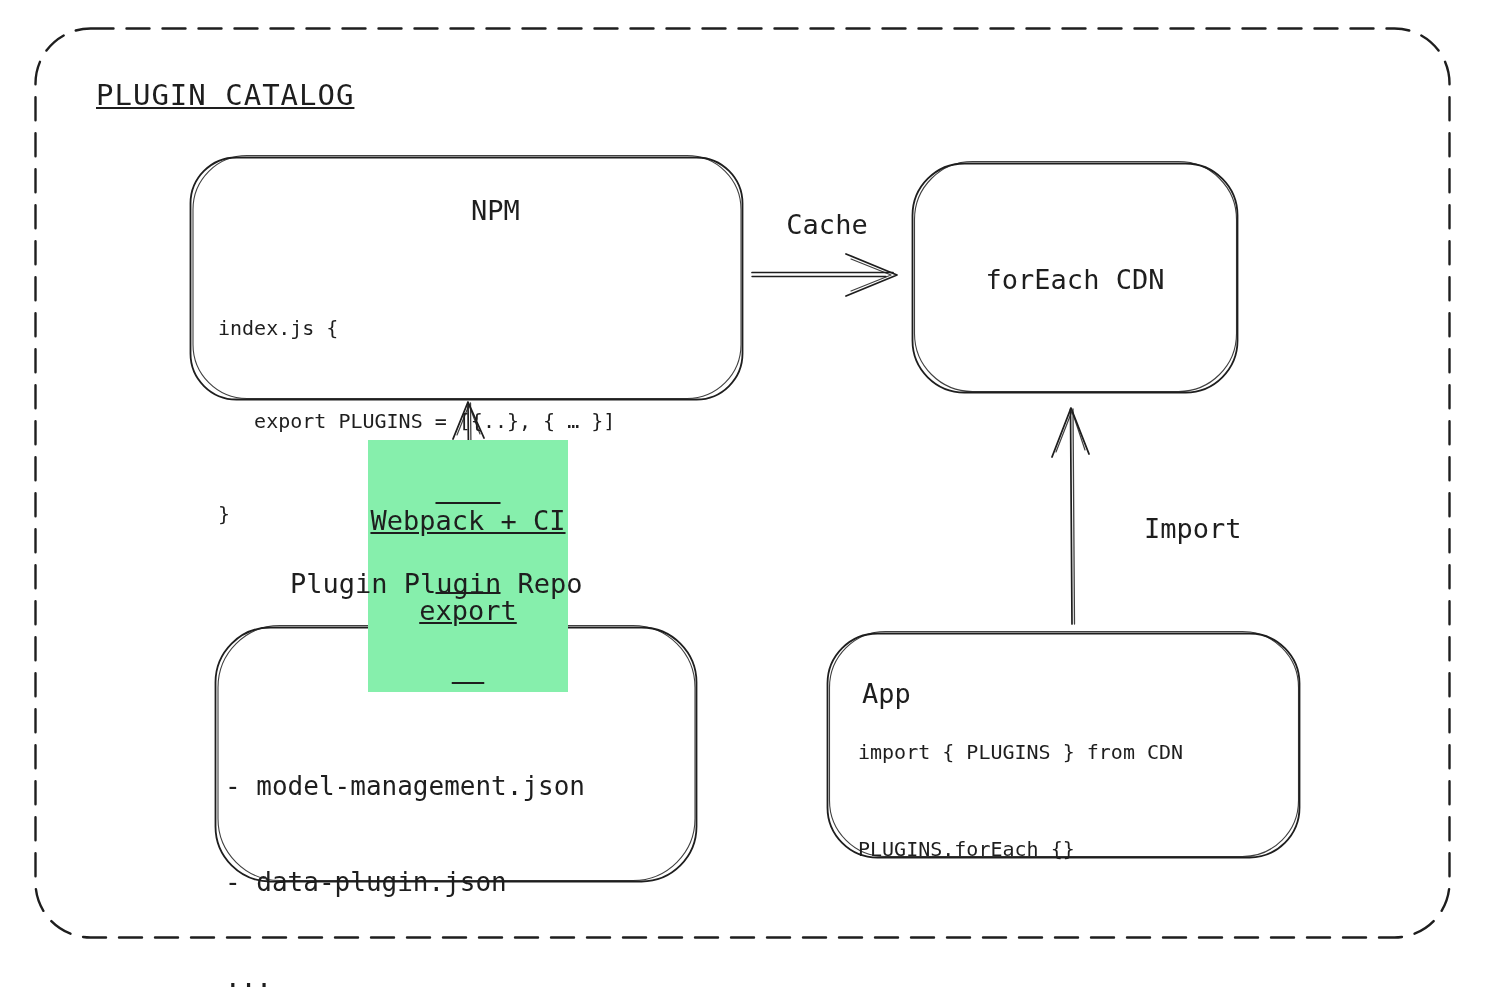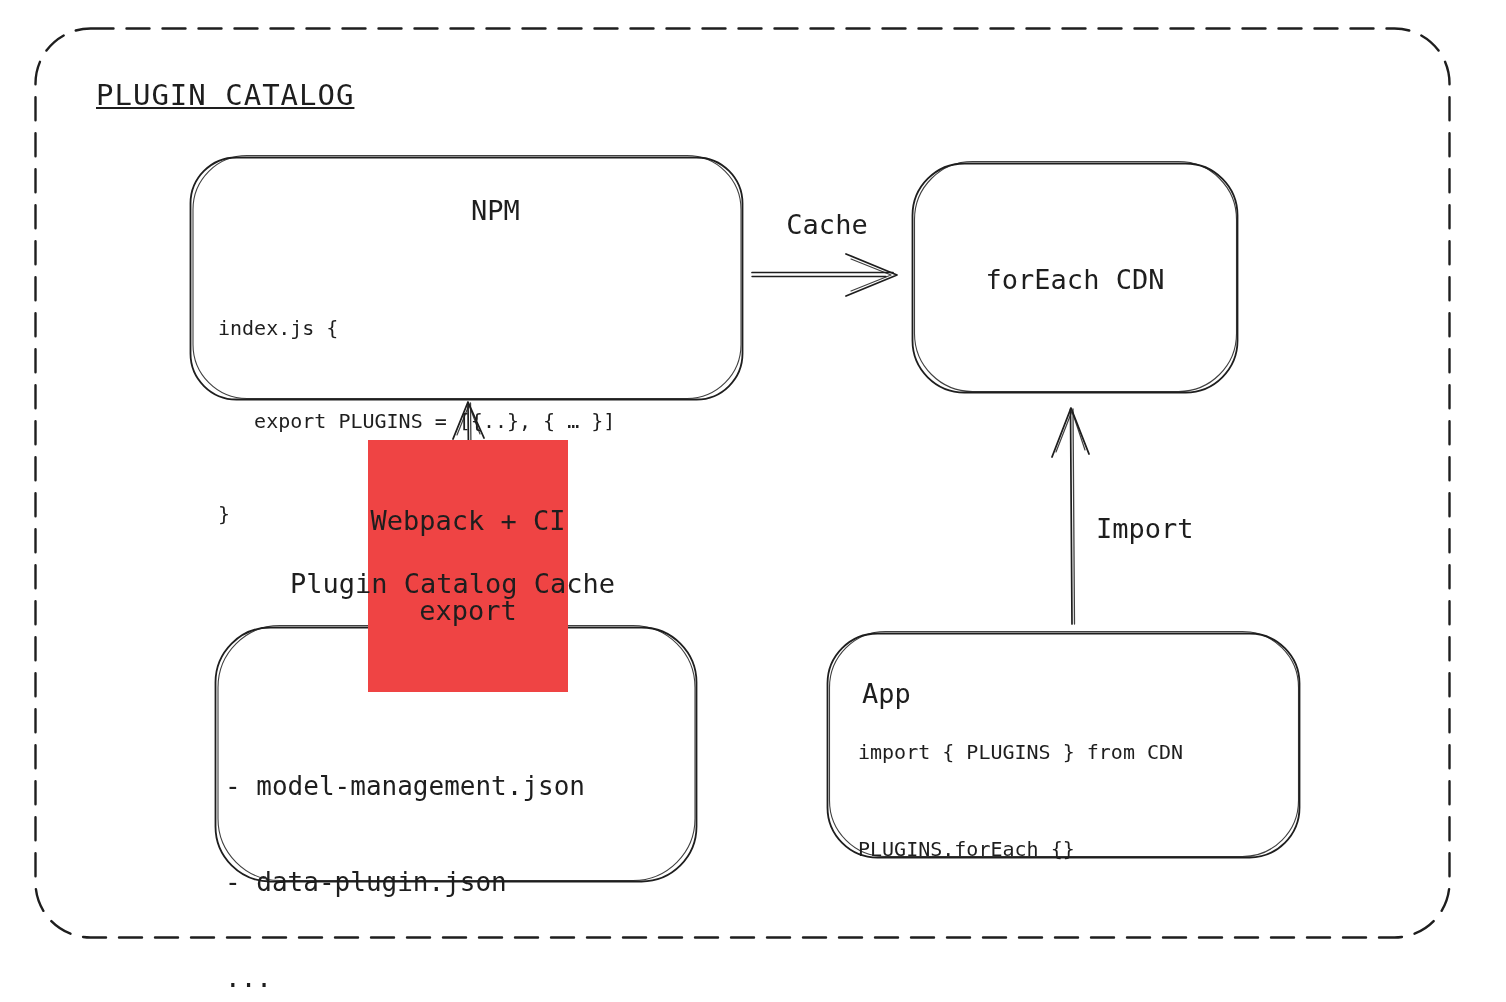--- a/index.html
+++ b/index.html
@@ -19,23 +19,24 @@
     font-size:27px;
     line-height:29px;
   }
   .t.center{text-align:center;}
   .frame-title{font-size:29px;line-height:31px;letter-spacing:1px;text-decoration:underline;}
   .code{font-size:20px;line-height:31px;}
   .code .line{height:31px;}
   .files{font-size:26px;line-height:32px;}
   .files .line{height:32px;}
   .edge-label-stacked{
-    background:#ef4444;
+    background:#86efac;
     padding:6px 0;
     line-height:30px;
+    text-decoration:underline;
   }
 </style>
 </head>
 <body>
 
 <div class="canvas">
 
   <svg class="layer" width="1506" height="1002" viewBox="0 0 1506 1002">
     <g fill="none" stroke="#1e1e1e" stroke-linecap="round" stroke-linejoin="round">
 
@@ -95,27 +96,27 @@
 
   <div class="t center" style="left:912px;top:265px;width:326px;">forEach CDN</div>
 
   <div class="t center" style="left:752px;top:210px;width:150px;">Cache</div>
 
   <div class="t center edge-label-stacked" style="left:368px;top:440px;width:200px;">
     <div>Webpack + CI</div>
     <div>export</div>
   </div>
 
-  <div class="t" style="left:290px;top:569px;">Plugin Catalog Cache</div>
+  <div class="t" style="left:290px;top:569px;">Plugin Plugin Repo</div>
 
   <div class="t files" style="left:225px;top:706px;">
     <div class="line">- model-management.json</div>
     <div class="line">- data-plugin.json</div>
     <div class="line">...</div>
   </div>
 
-  <div class="t" style="left:1096px;top:514px;">Import</div>
+  <div class="t" style="left:1144px;top:514px;">Import</div>
 
   <div class="t" style="left:862px;top:679px;">App</div>
   <div class="t code" style="left:858px;top:737px;">import { PLUGINS } from CDN</div>
   <div class="t code" style="left:858px;top:834px;">PLUGINS.forEach {}</div>
 
 </div>
 
 </body></html>

